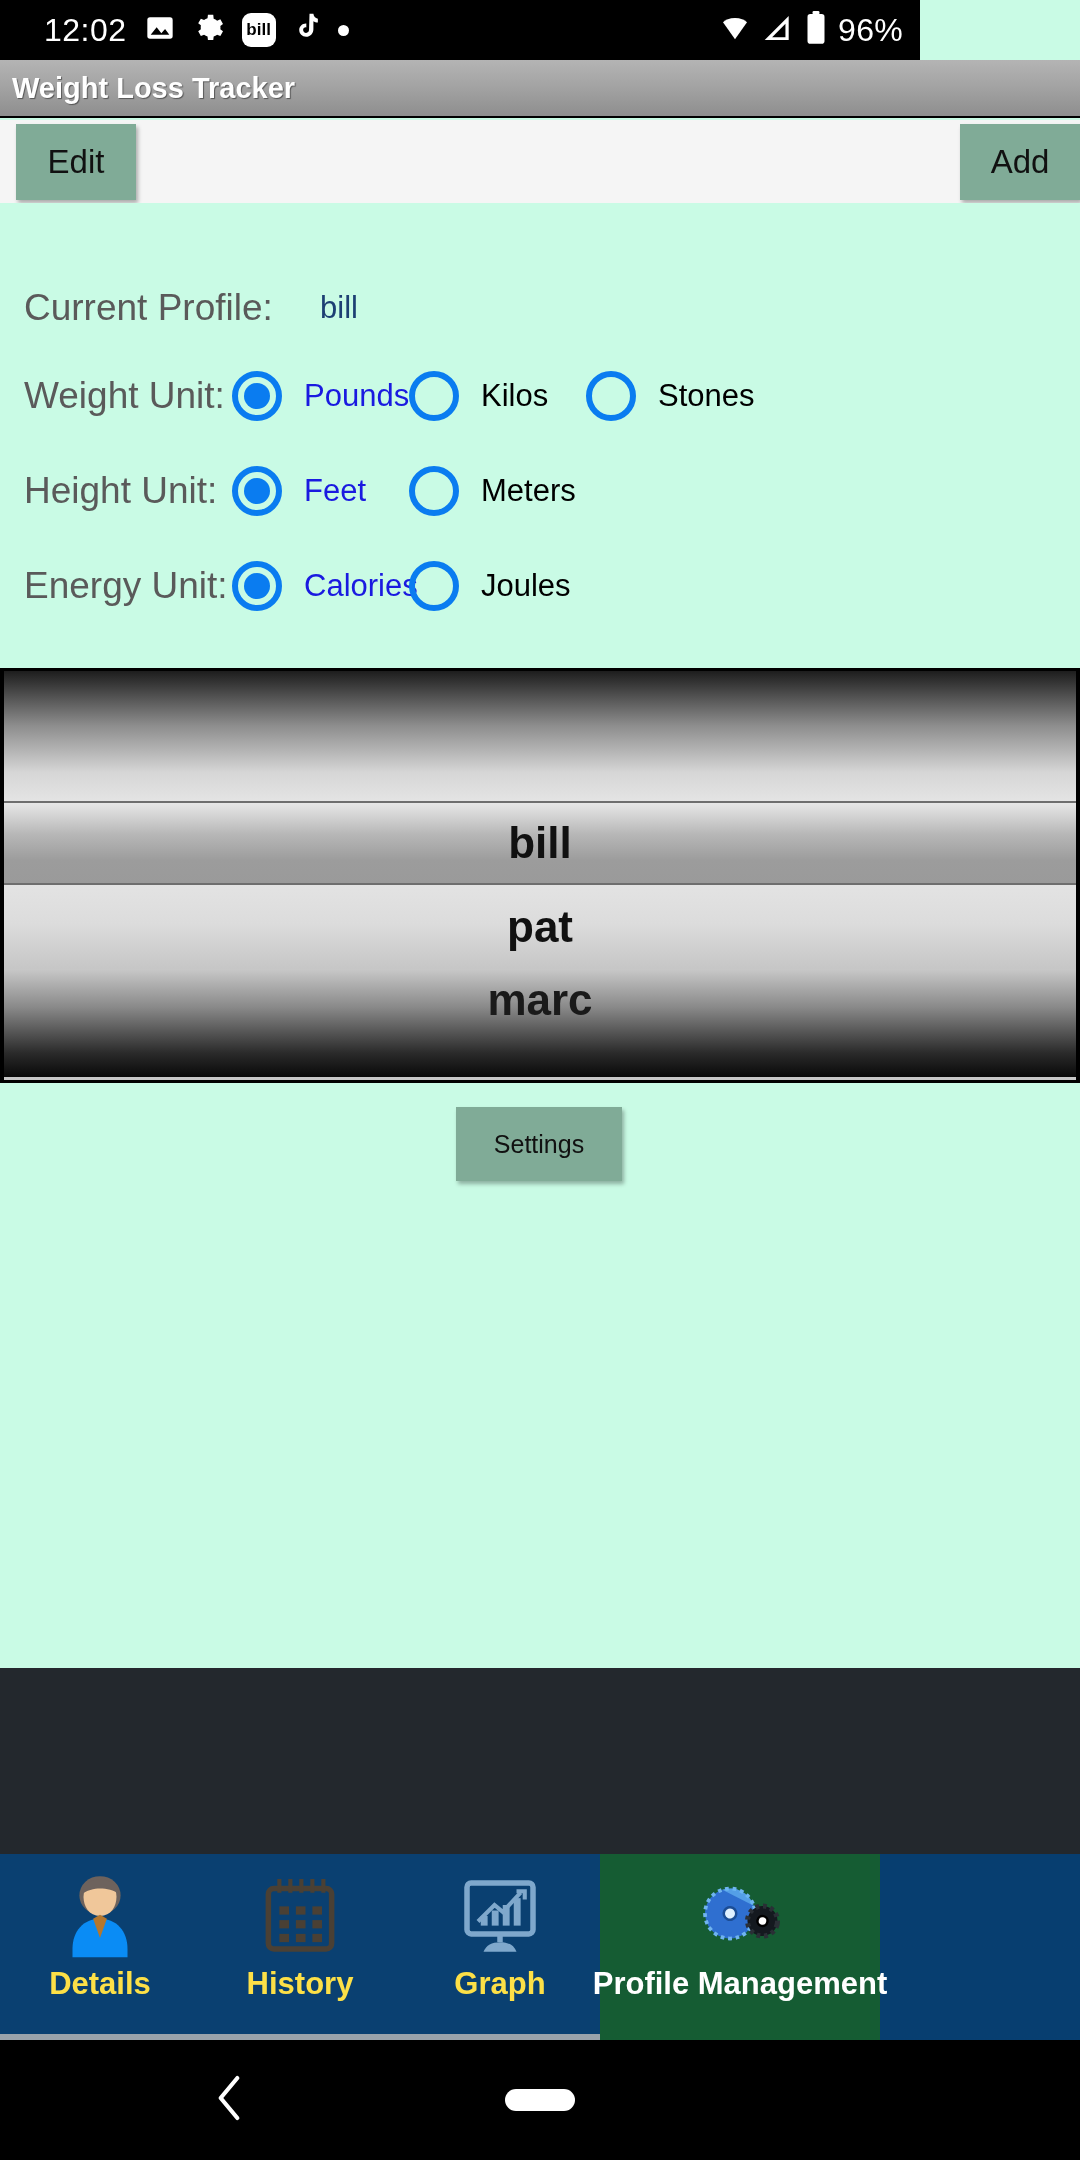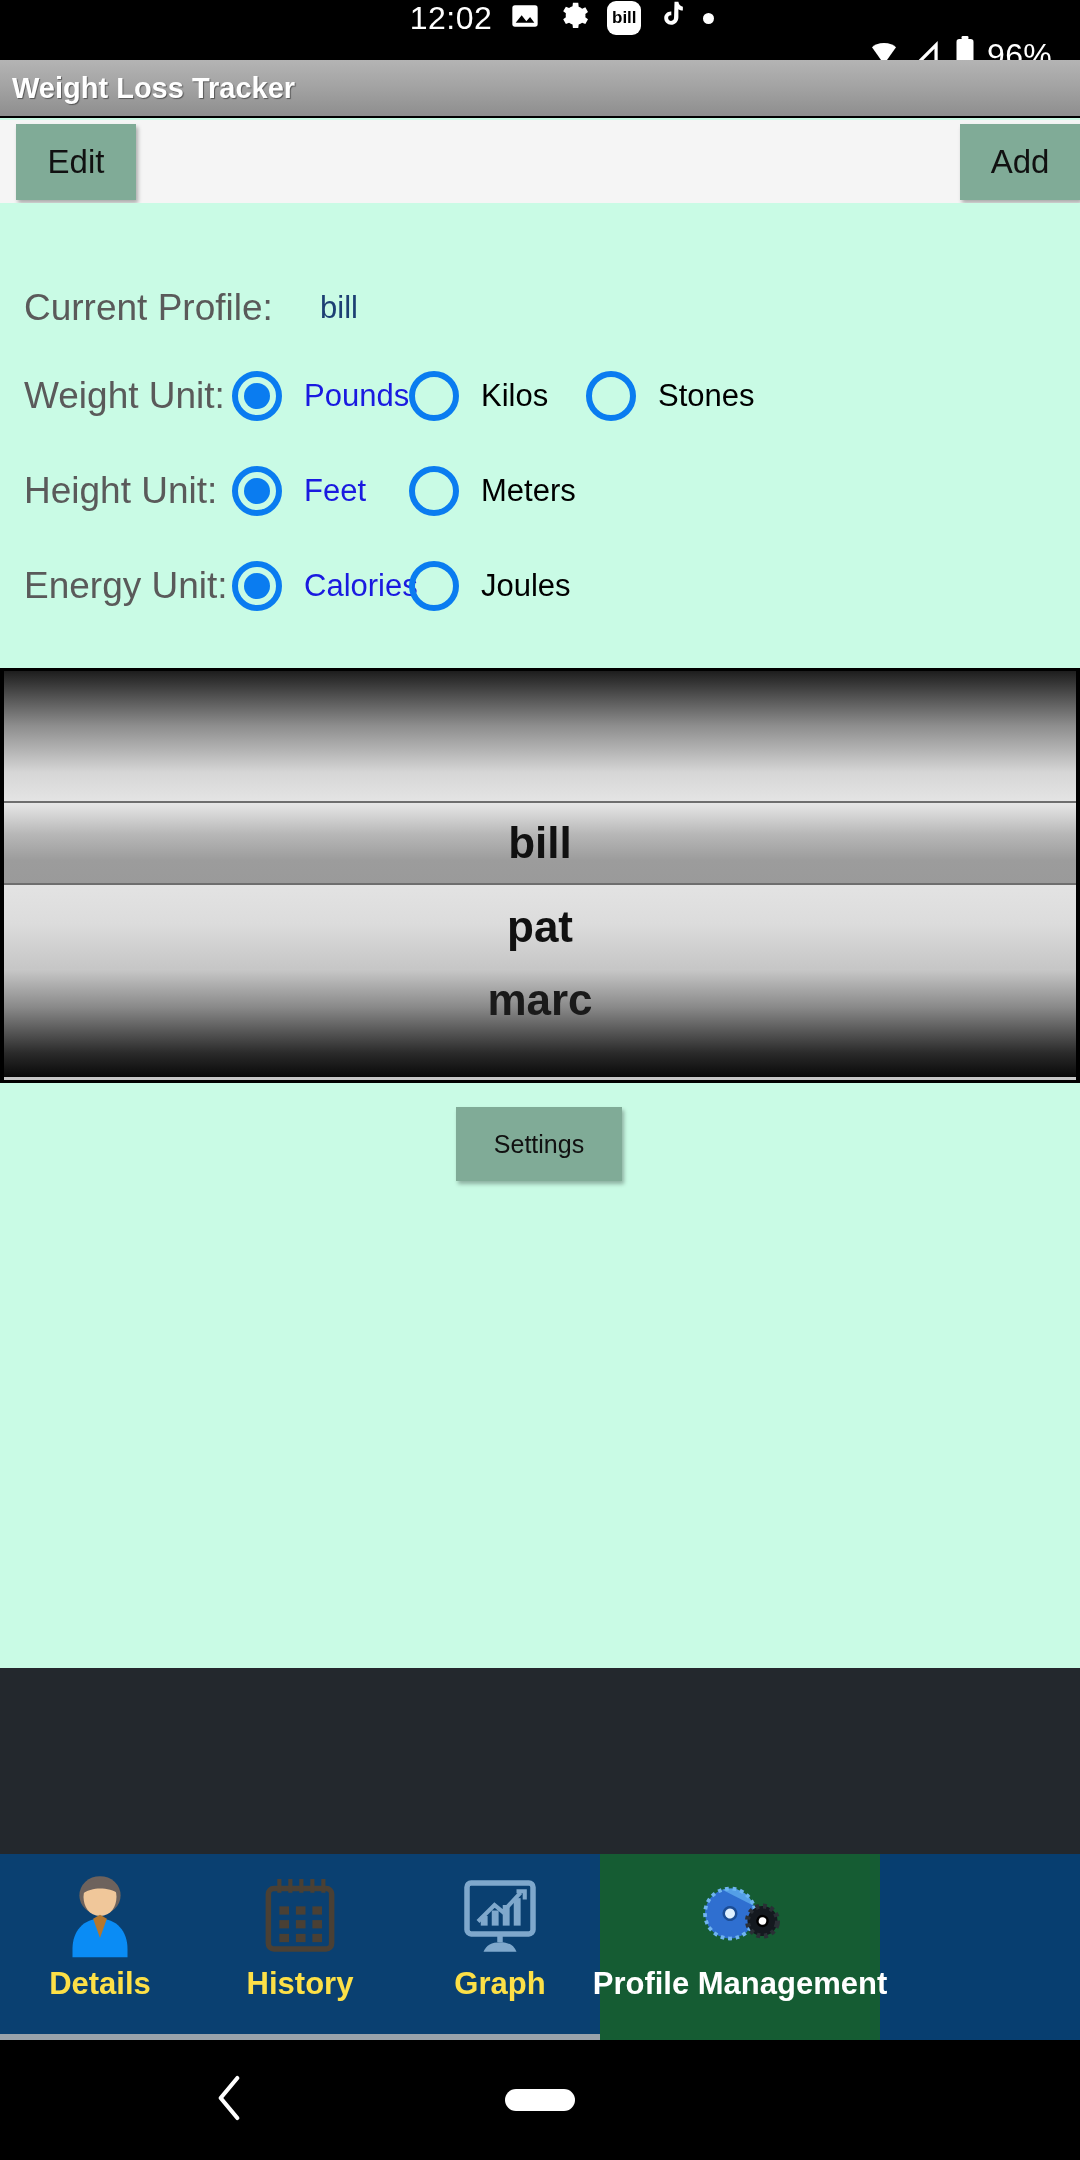--- a/index.html
+++ b/index.html
@@ -6,27 +6,27 @@
   html, body {
     width: 1080px; height: 2160px;
     background: #000;
     font-family: "Liberation Sans", sans-serif;
     overflow: hidden;
   }
   .screen { position: relative; width: 1080px; height: 2160px; background: #c9fbe5; }
 
   
   .statusbar {
-    position: absolute; top: 0; left: 0; width: 1080px; height: 60px;
+    position: absolute; top: 0; left: 0; width: 920px; height: 60px;
     background: #000; color: #fff;
-    display: flex; align-items: center; flex-direction: column;
+    display: flex; align-items: center;
   }
   .sb-left { display: flex; align-items: center; gap: 17px; padding-left: 44px; }
   .sb-time { font-size: 32px; font-weight: 400; letter-spacing: .5px; line-height: 1; }
-  .sb-right { margin-left: auto; display: flex; align-items: center; gap: 11px; padding-right: 28px; }
+  .sb-right { margin-left: auto; display: flex; align-items: center; gap: 11px; padding-right: 17px; }
   .sb-batt-text { font-size: 32px; font-weight: 500; letter-spacing: .3px; }
   .ring-badge {
     width: 34px; height: 34px; background: #fff; color: #000;
     border-radius: 9px; font-size: 17px; font-weight: 700;
     display: flex; align-items: center; justify-content: center;
     font-family: "Liberation Sans", sans-serif;
   }
   .dot-ic { width: 11px; height: 11px; background: #fff; border-radius: 50%; }
 
   

